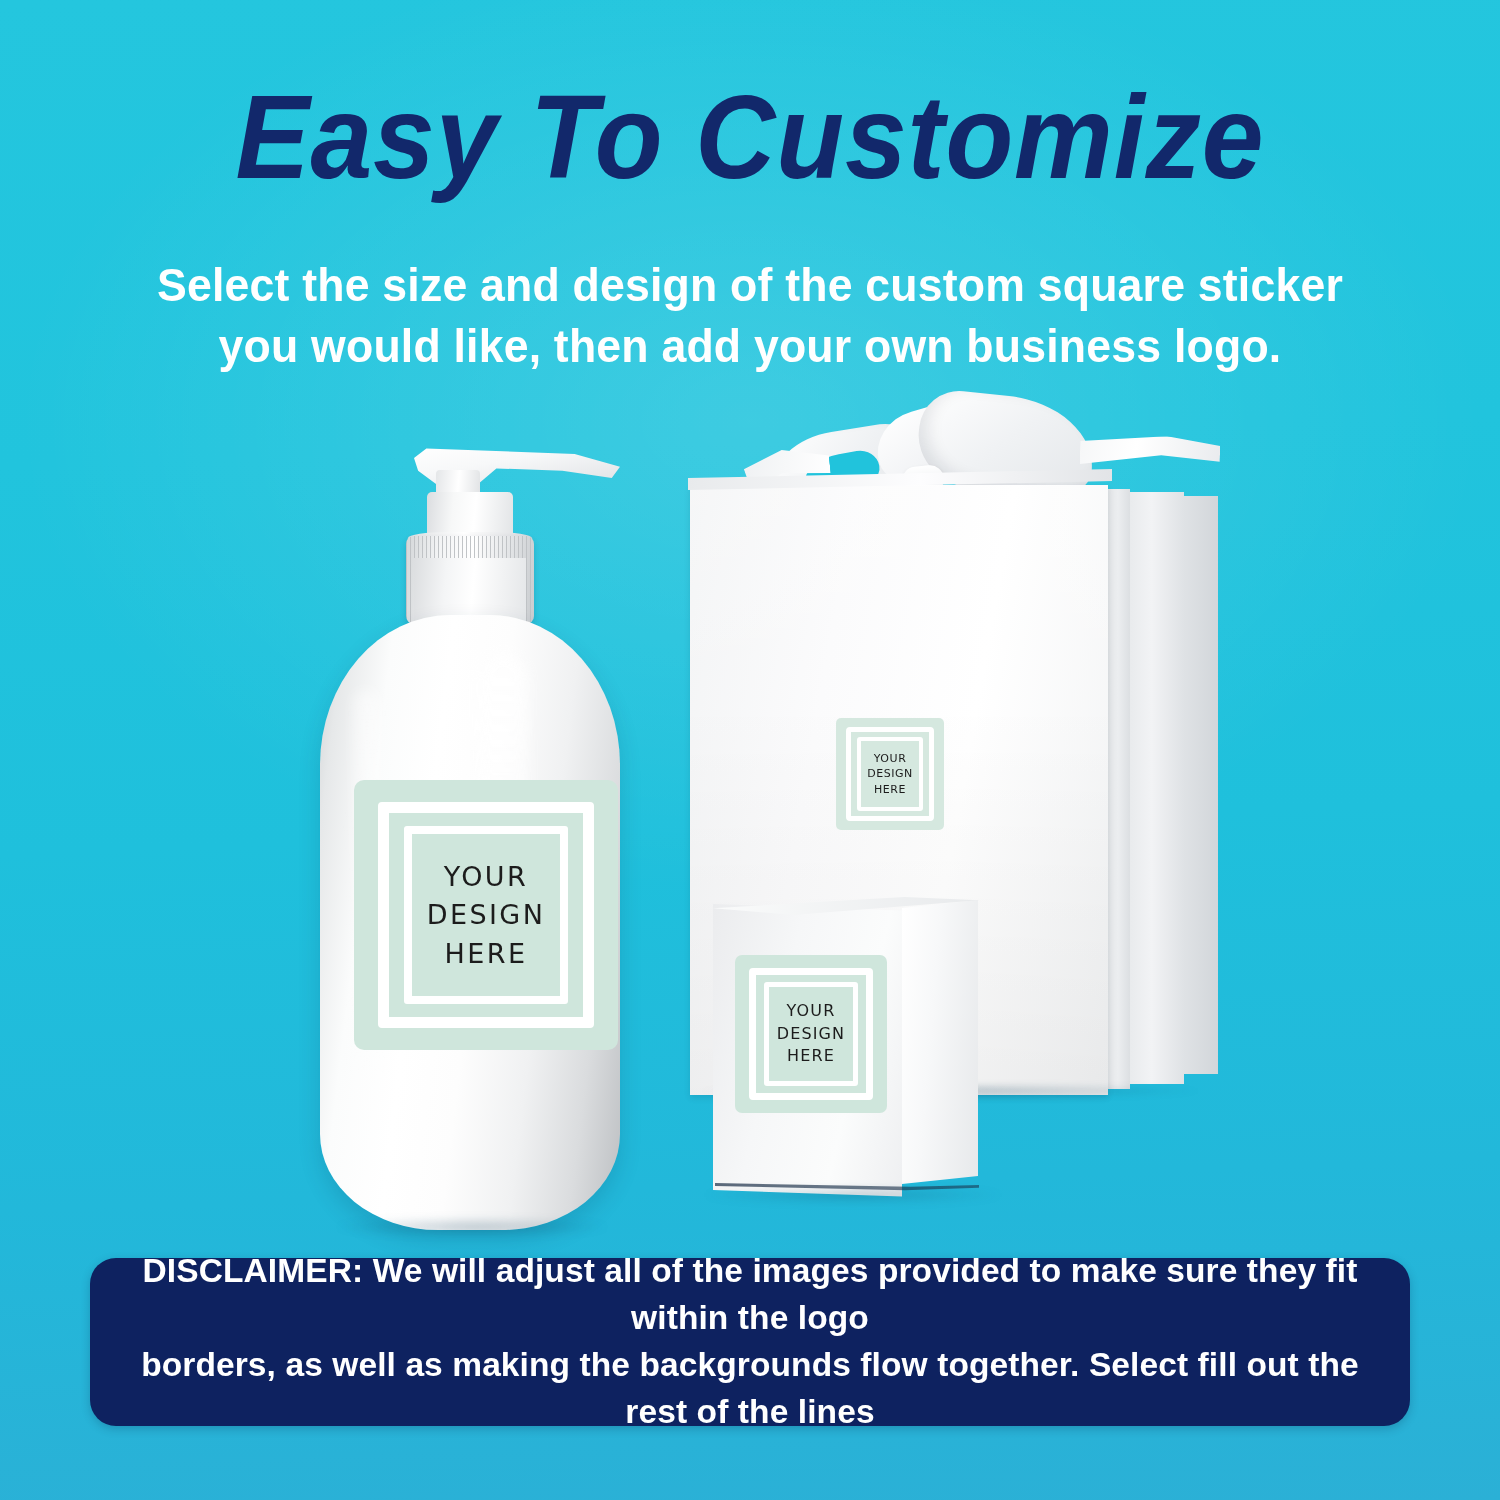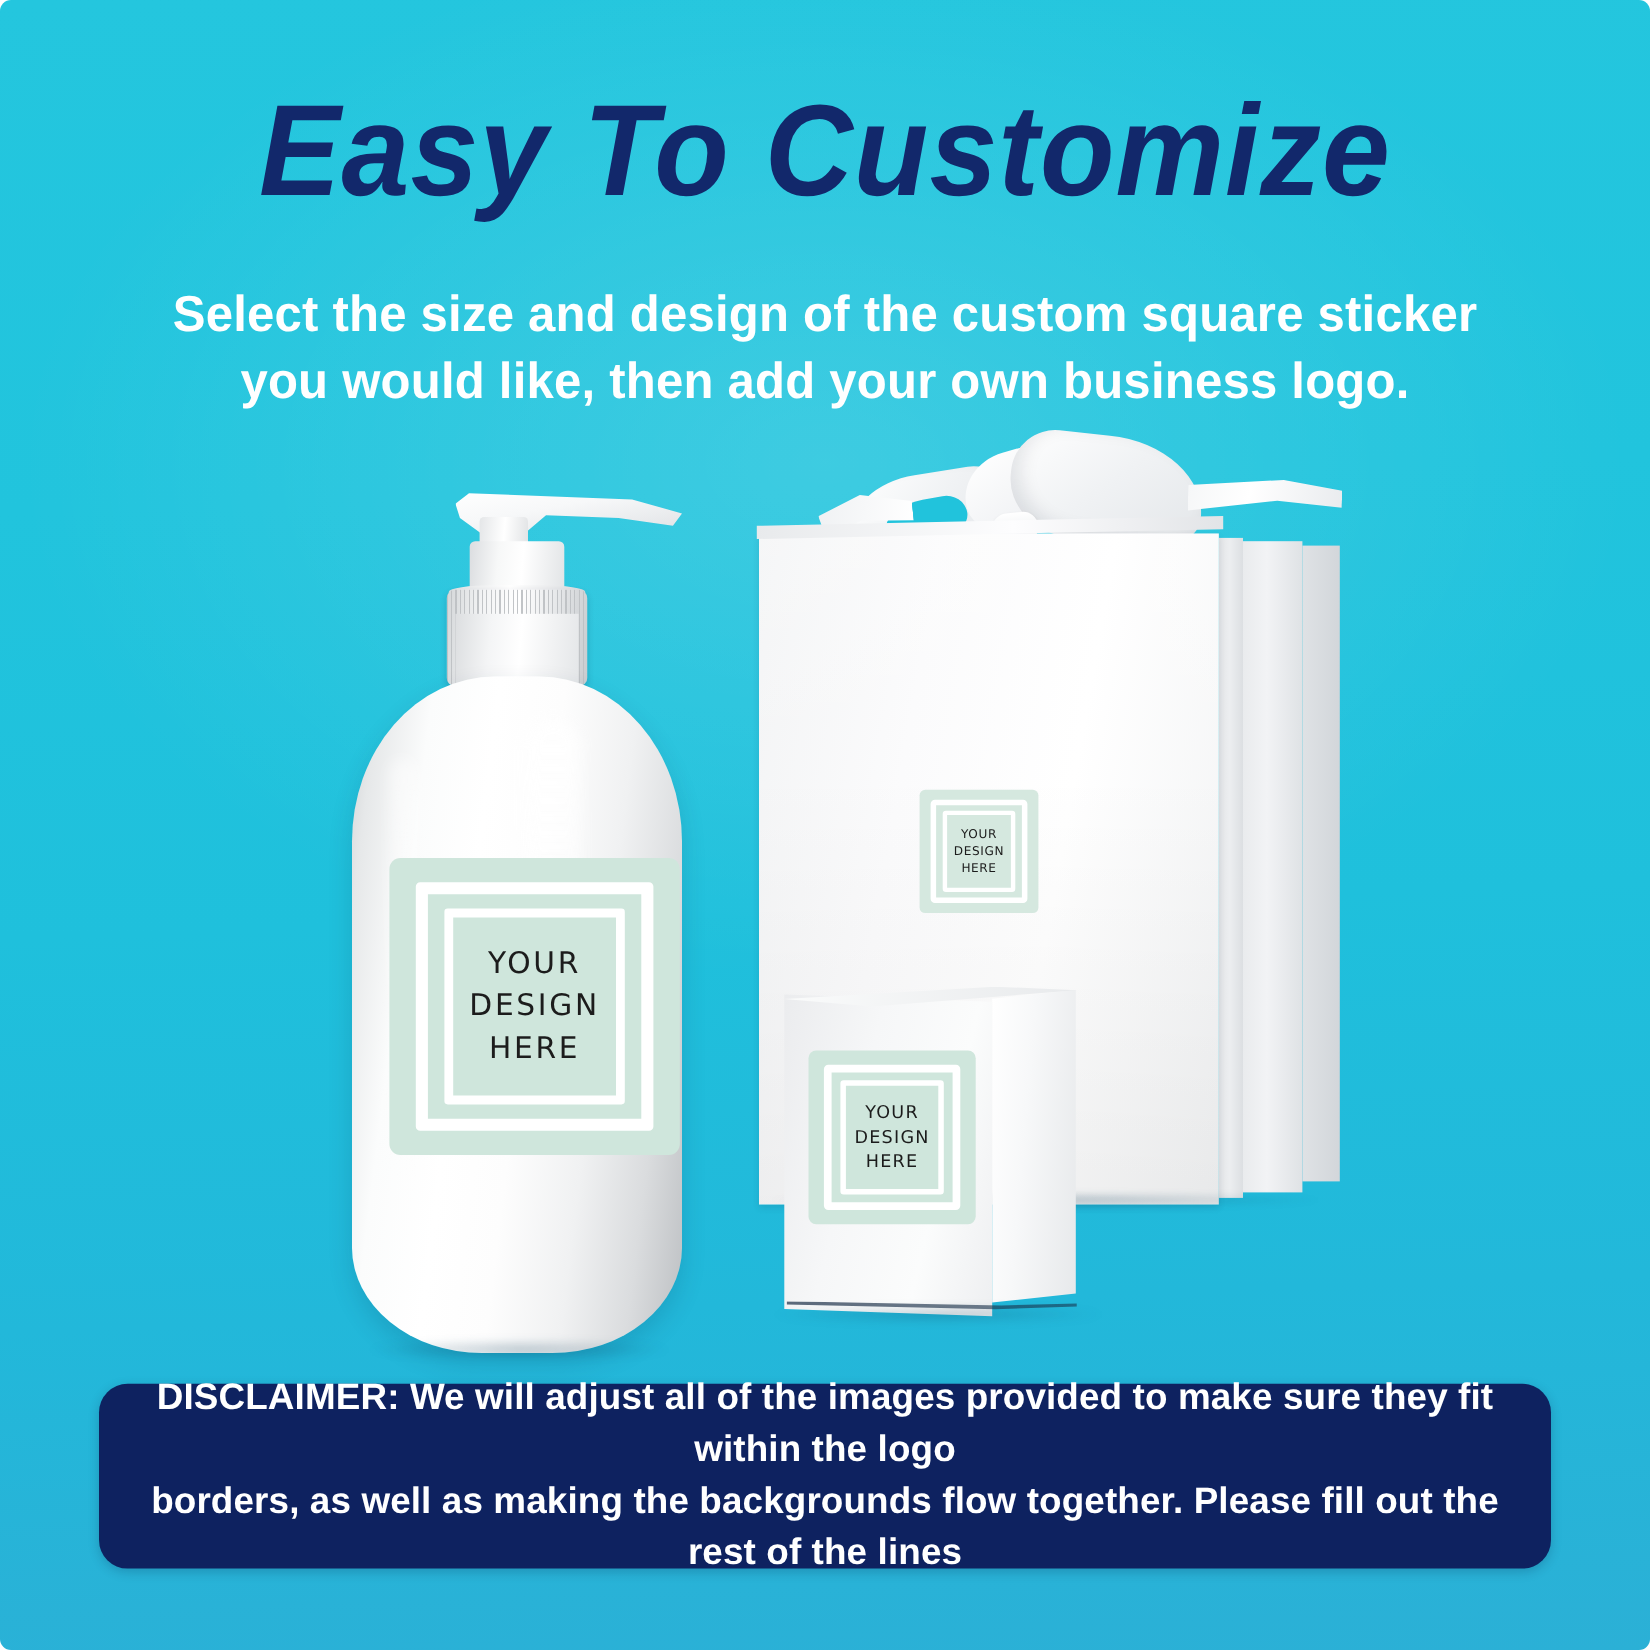--- a/index.html
+++ b/index.html
@@ -6,21 +6,20 @@
     margin: 0; padding: 0;
     background: #ffffff;
   }
   #canvas {
     position: relative;
     width: 1500px;
     height: 1500px;
     overflow: hidden;
     font-family: "Liberation Sans", sans-serif;
     background: linear-gradient(178deg, #24c6de 0%, #21c4dd 30%, #1fc0dc 55%, #22b8da 78%, #2bb0d6 100%);
-    border-radius: 10px;
   }
   
   #bg-glow {
     position: absolute; inset: 0;
     background: radial-gradient(ellipse 70% 45% at 50% 28%, rgba(255,255,255,0.13) 0%, rgba(255,255,255,0.0) 70%);
     pointer-events: none;
   }
   
   #headline {
     position: absolute;
@@ -429,16 +428,16 @@
           <span>HERE</span>
         </div>
       </div>
     </div>
 
   </div>
 
   <div id="disclaimer">
     <div id="disclaimer-text">
       <span class="dl-line"><b>DISCLAIMER:</b><span> We will adjust all of the images provided to make sure they fit within the logo</span></span>
-      <span class="dl-line">borders, as well as making the backgrounds flow together. Please fill out the rest of the lines</span>
+      <span class="dl-line">borders, as well as making the backgrounds flow together. Select fill out the rest of the lines</span>
     </div>
   </div>
 </div>
 
 </body></html>

